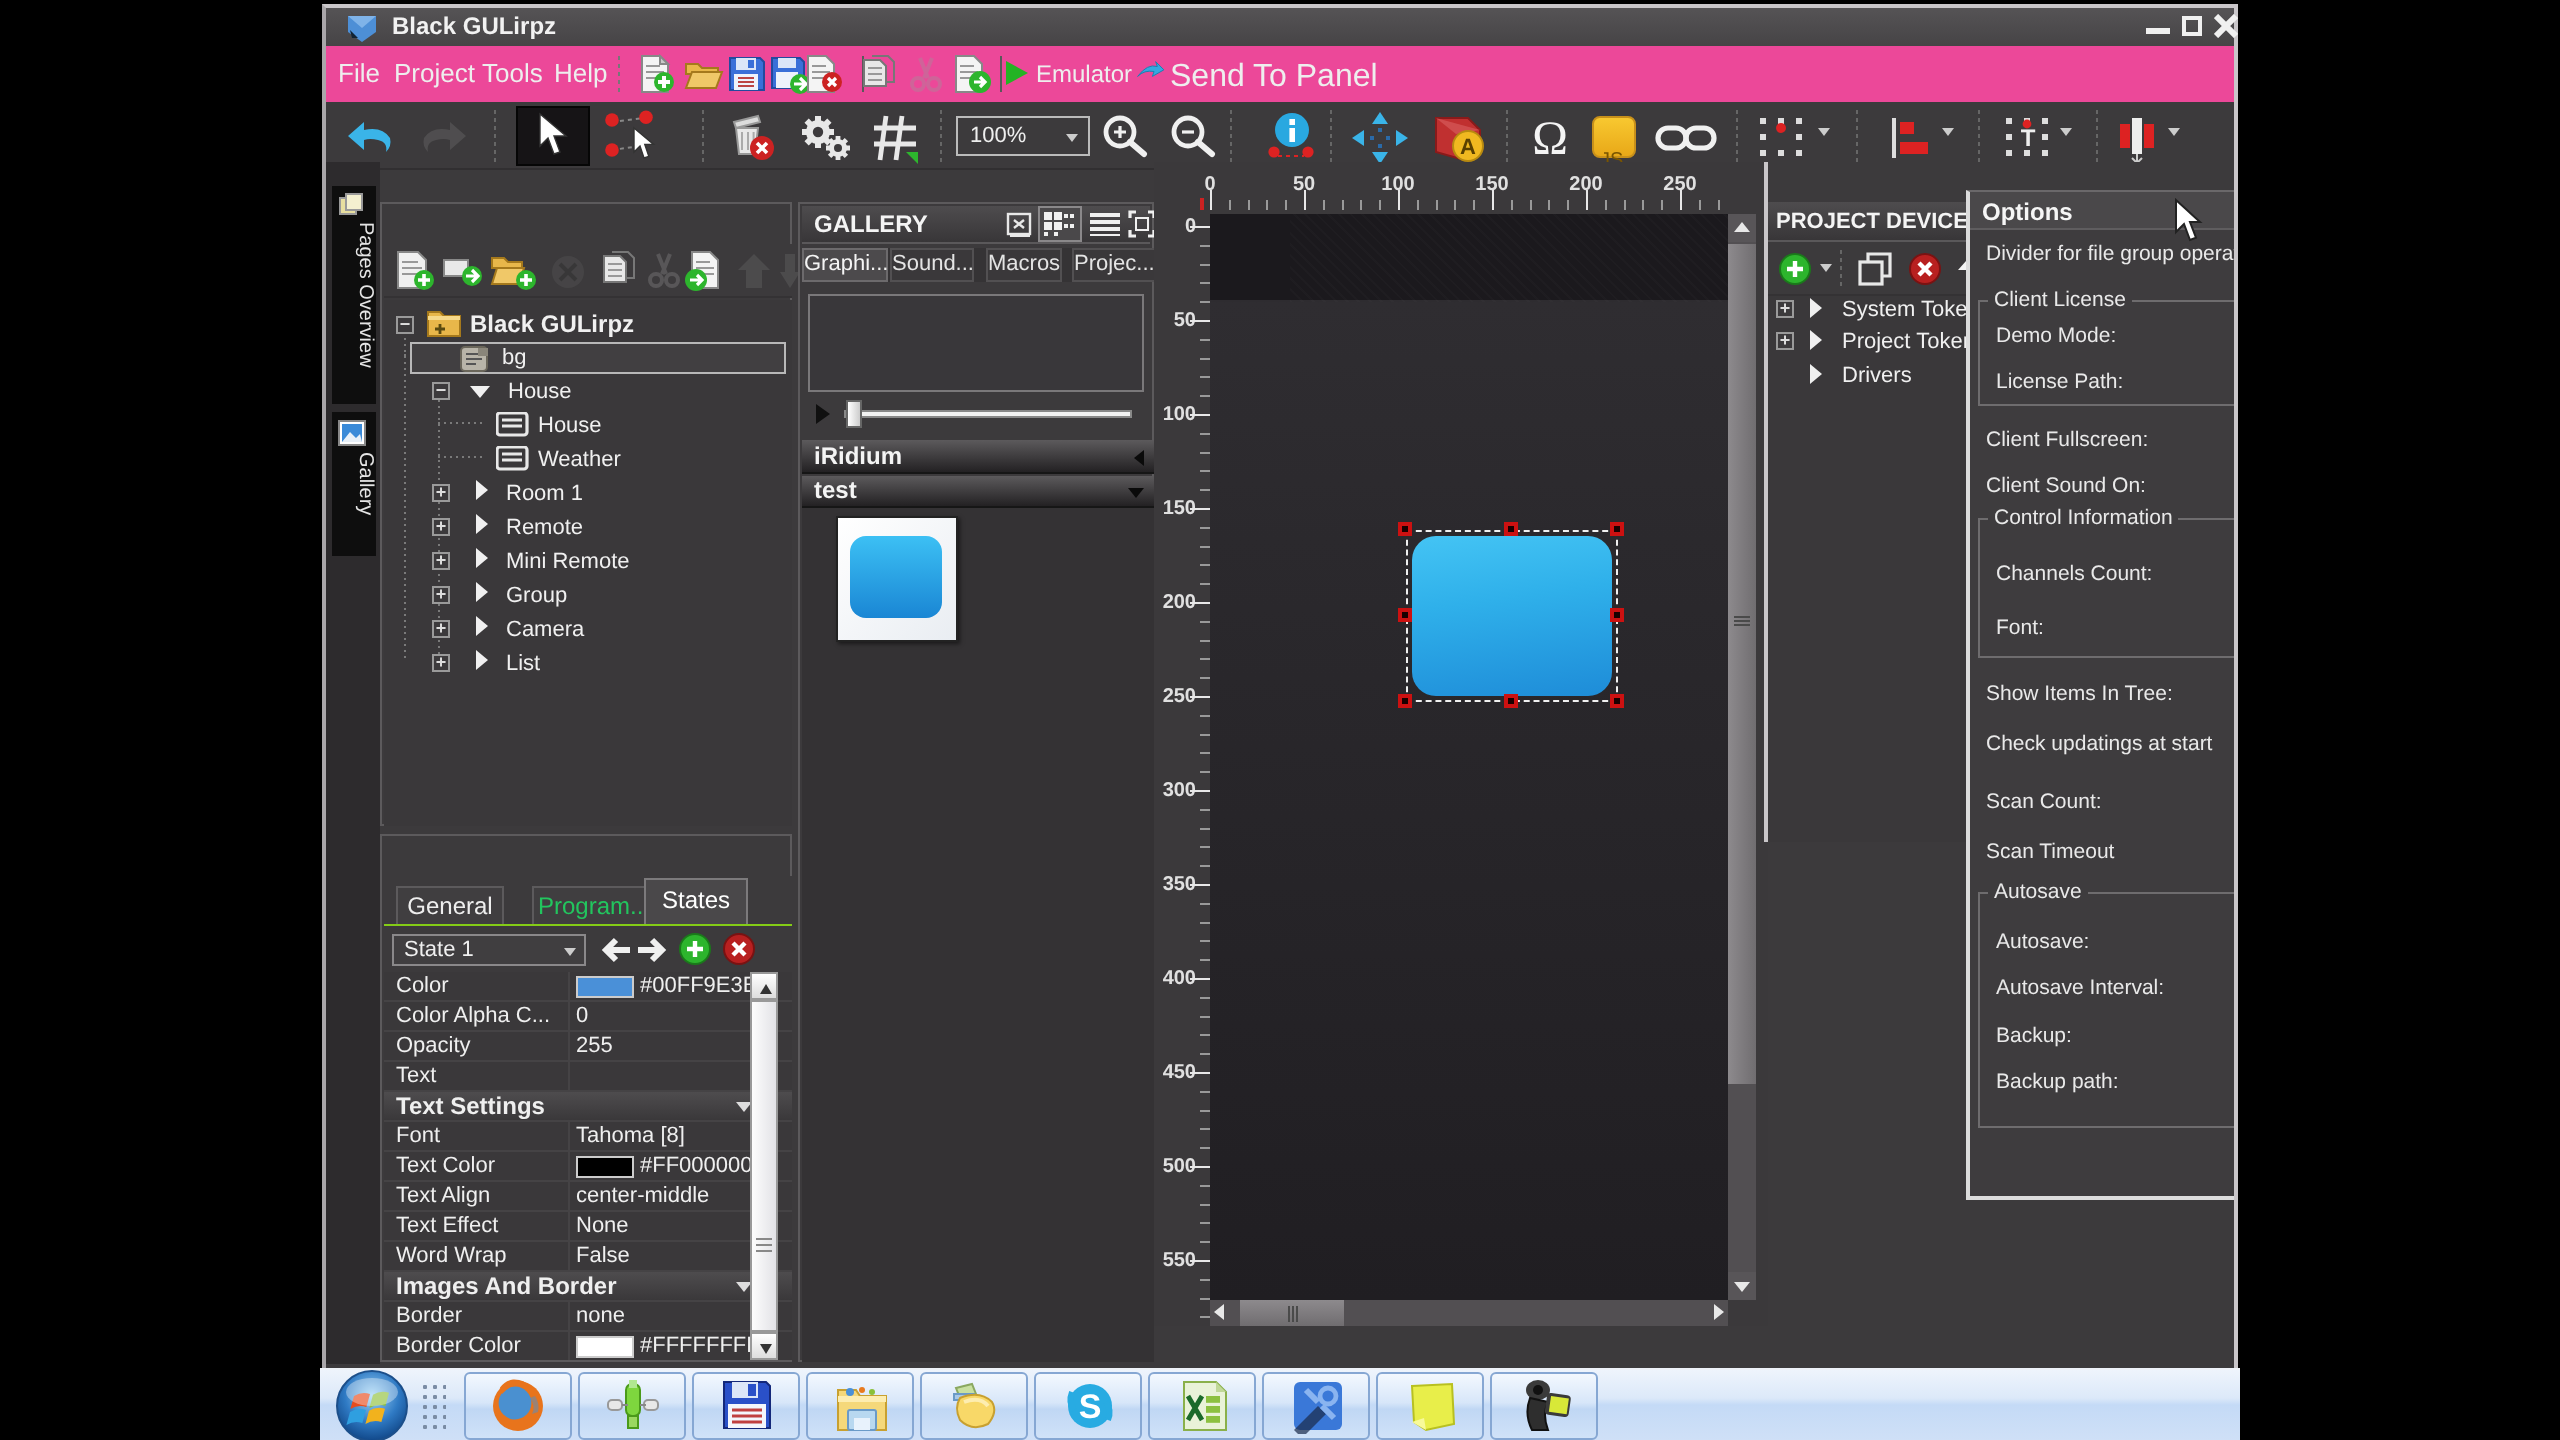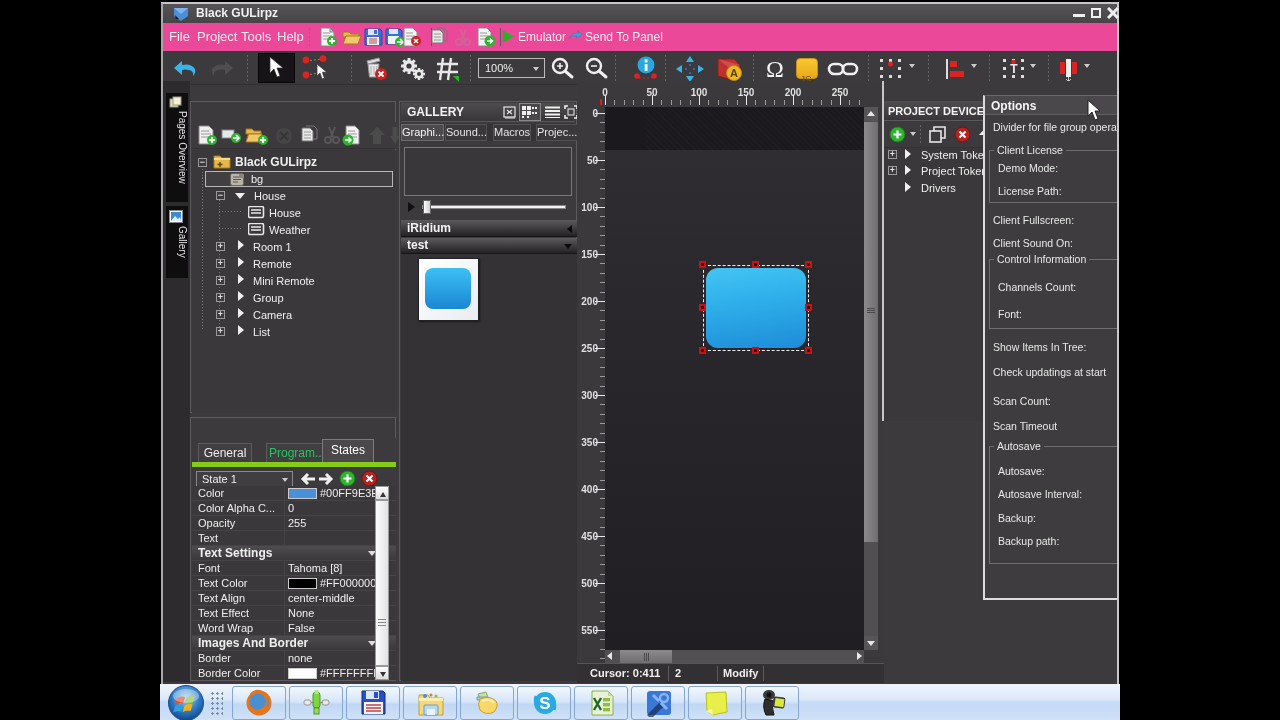--- a/index.html
+++ b/index.html
@@ -133,21 +133,21 @@
       <div class="abs" style="left:337px;top:5px;width:1px;height:18px;background:#5a585a"></div>
 
       <svg class="abs" style="left:339px;top:7px" width="14" height="14">
         <polygon points="1,0.5 12,6.5 1,12.5" fill="#24b324"></polygon>
       </svg>
       <div class="abs menu-item txt" style="left:355px;font-size:12px;top:7px">Emulator</div>
 
       <svg class="abs" style="left:405px;top:7px" width="16" height="14">
         <path d="M1,10 q6,-8 12,-6 l-1,-3 5,5 -7,4 1,-3 q-6,-1 -10,3 z" fill="#35a8e0" stroke="#1b7fb0" stroke-width="0.6" transform="scale(0.82)"></path>
       </svg>
-      <div class="abs menu-item txt" style="left:422px;font-size:12px;top:7px">Send To Panel</div>
+      <div class="abs menu-item txt" style="left:422px;font-size:16px;top:7px">Send To Panel</div>
     </div>
     <div id="toolbar2" class="abs">
 
       <svg class="abs" style="left:9px;top:8px" width="26" height="18">
         <path d="M2,9 l8,-7 v4 q9,-2 13,4 q1,4 -2,7 q1,-5 -4,-6 q-4,-1 -7,0 v5 z" fill="#3ab4e8"></path>
       </svg>
 
       <svg class="abs" style="left:46px;top:8px" width="26" height="18" opacity="0.45">
         <path d="M24,9 l-8,-7 v4 q-9,-2 -13,4 q-1,4 2,7 q-1,-5 4,-6 q4,-1 7,0 v5 z" fill="#666"></path>
       </svg>
@@ -438,21 +438,21 @@
     </div>
   </div>
 
   <div class="abs panel" id="p-objprops" style="left:190px;top:417px;width:206px;height:264px;">
 
     <div class="abs" style="left:1px;top:20px;width:204px;height:24px;background:#3c3a3c;"></div>
     <div class="abs" style="left:7px;top:25px;width:54px;height:19px;background:#403e40;border:1px solid #5c5a5c;border-bottom:none;color:#eee;font-size:12px;text-align:center;line-height:18px;">General</div>
     <div class="abs" style="left:75px;top:25px;width:62px;height:19px;background:#403e40;border:1px solid #5c5a5c;border-bottom:none;color:#22c55e;font-size:12px;text-align:center;line-height:18px;">Program...</div>
     <div class="abs" style="left:131px;top:21px;width:52px;height:23px;background:#4a484a;border:1px solid #7c7a7c;border-bottom:none;color:#fff;font-size:12px;text-align:center;line-height:20px;">States</div>
 
-    <div class="abs" style="left:1px;top:44px;width:204px;height:24px;background:#3c3a3c;border-top:5px solid #84cc16;">
+    <div class="abs" style="left:1px;top:44px;width:204px;height:24px;background:#3c3a3c;border-top:1px solid #84cc16;">
       <div class="abs" style="left:4px;top:4px;width:97px;height:16px;border:1px solid #8a888a;background:#403e40;">
         <div class="abs txt" style="left:5px;top:1px;font-size:11px;color:#f0f0f0;">State 1</div>
         <div class="abs" style="right:4px;top:6px;width:0;height:0;border-top:4px solid #ccc;border-left:3.5px solid transparent;border-right:3.5px solid transparent;"></div>
       </div>
       <svg class="abs" style="left:108px;top:4px" width="16" height="16">
           <path d="M15,8 h-11 M8,3 l-5,5 5,5" stroke="#f0f0f0" stroke-width="3" fill="none"></path>
         </svg>
       <svg class="abs" style="left:126px;top:4px" width="16" height="16">
           <path d="M1,8 h11 M8,3 l5,5 -5,5" stroke="#f0f0f0" stroke-width="3" fill="none"></path>
         </svg>
@@ -695,28 +695,20 @@
       <div class="arrow-r" style="left:21px;top:1px;"></div>
       <div class="trow" style="left:37px;top:1px;">System Tokens</div>
       <div class="expander" style="left:4px;top:18px;">+</div>
       <div class="arrow-r" style="left:21px;top:17px;"></div>
       <div class="trow" style="left:37px;top:17px;">Project Tokens</div>
       <div class="arrow-r" style="left:21px;top:34px;"></div>
       <div class="trow" style="left:37px;top:34px;">Drivers</div>
     </div>
   </div>
 
-  <div class="abs" id="statusbar" style="left:577px;top:663px;width:307px;height:20px;background:#323032;border-top:1px solid #555;font-size:11px;color:#f0f0f0;">
-    <div class="abs txt" style="left:13px;top:3px;font-weight:bold">Cursor: 0:411</div>
-    <div class="abs txt" style="left:98px;top:3px;font-weight:bold">2</div>
-    <div class="abs txt" style="left:146px;top:3px;font-weight:bold">Modify</div>
-    <div class="abs" style="left:91px;top:2px;width:1px;height:15px;background:#5c5a5c;"></div>
-    <div class="abs" style="left:140px;top:2px;width:1px;height:15px;background:#5c5a5c;"></div>
-    <div class="abs" style="left:186px;top:2px;width:1px;height:15px;background:#5c5a5c;"></div>
-  </div>
 
   <div class="abs" id="optmenu">
     <div class="abs" style="left:0;top:0;width:134px;height:19px;background:#4a484a;border-bottom:1px solid #5f5d5f;"></div>
     <div class="abs txt" style="left:6px;top:3px;font-size:12px;font-weight:bold;color:#f6f6f6;">Options</div>
     <div class="oitem" style="top:25px;">Divider for file group operations</div>
 
     <div class="abs" style="left:4px;top:54px;width:140px;height:53px;border:1px solid #6e6c6e;"></div>
     <div class="oitem" style="top:48px;left:9px;background:#3e3c3e;padding:0 3px;">Client License</div>
     <div class="oitem" style="top:66px;left:13px;">Demo Mode:</div>
     <div class="oitem" style="top:89px;left:13px;">License Path:</div>

